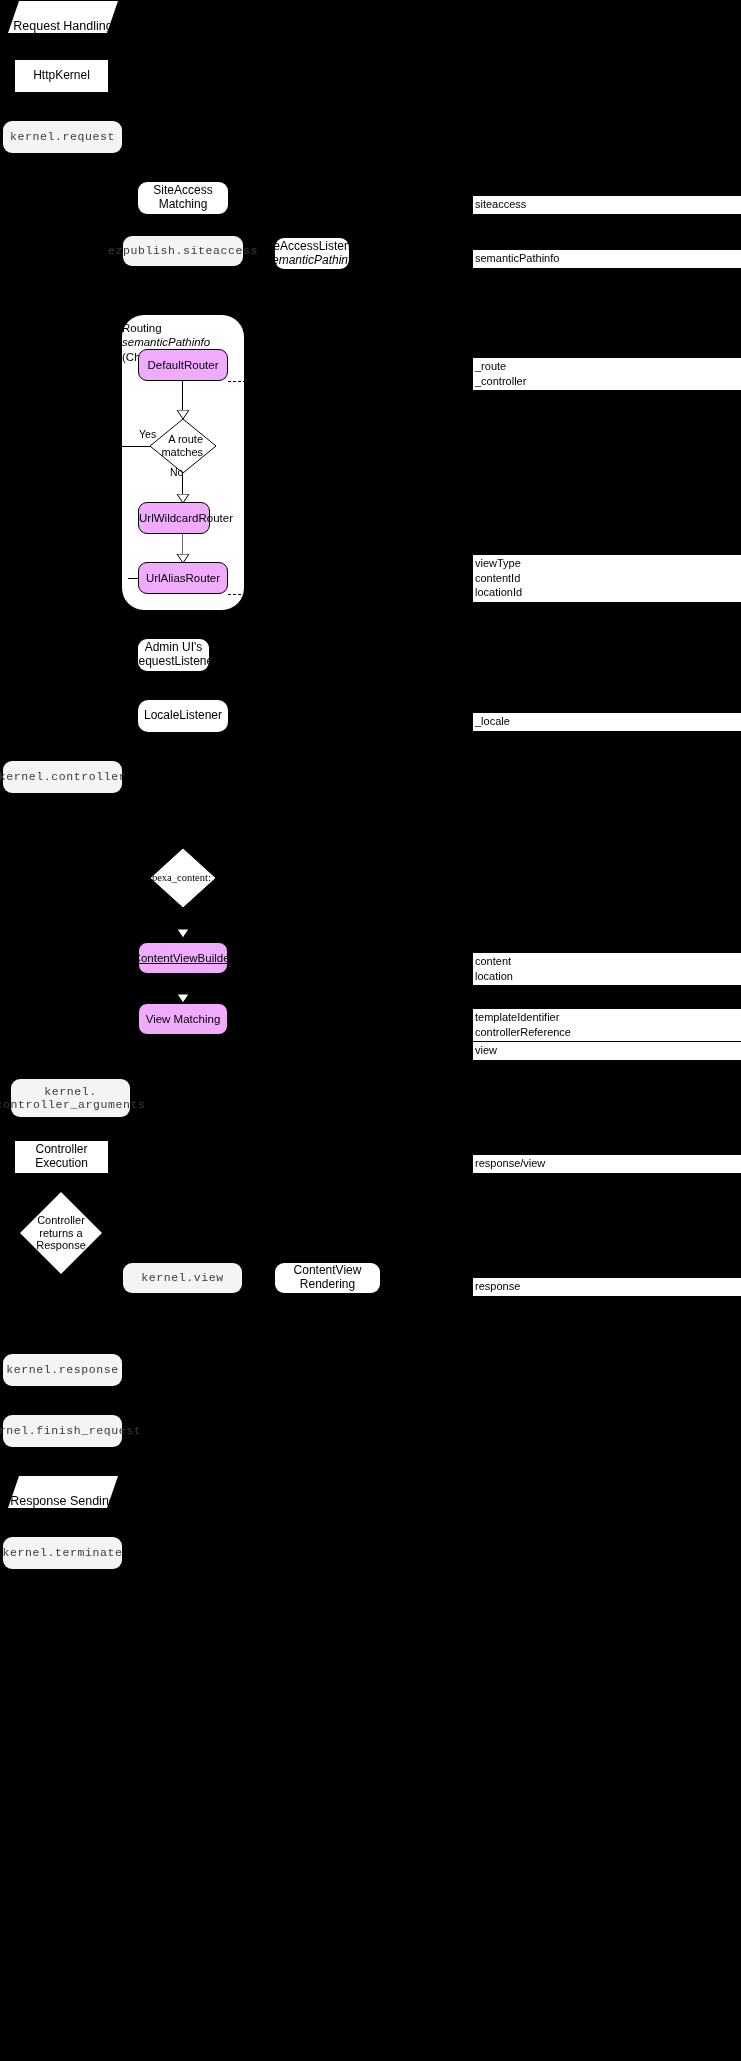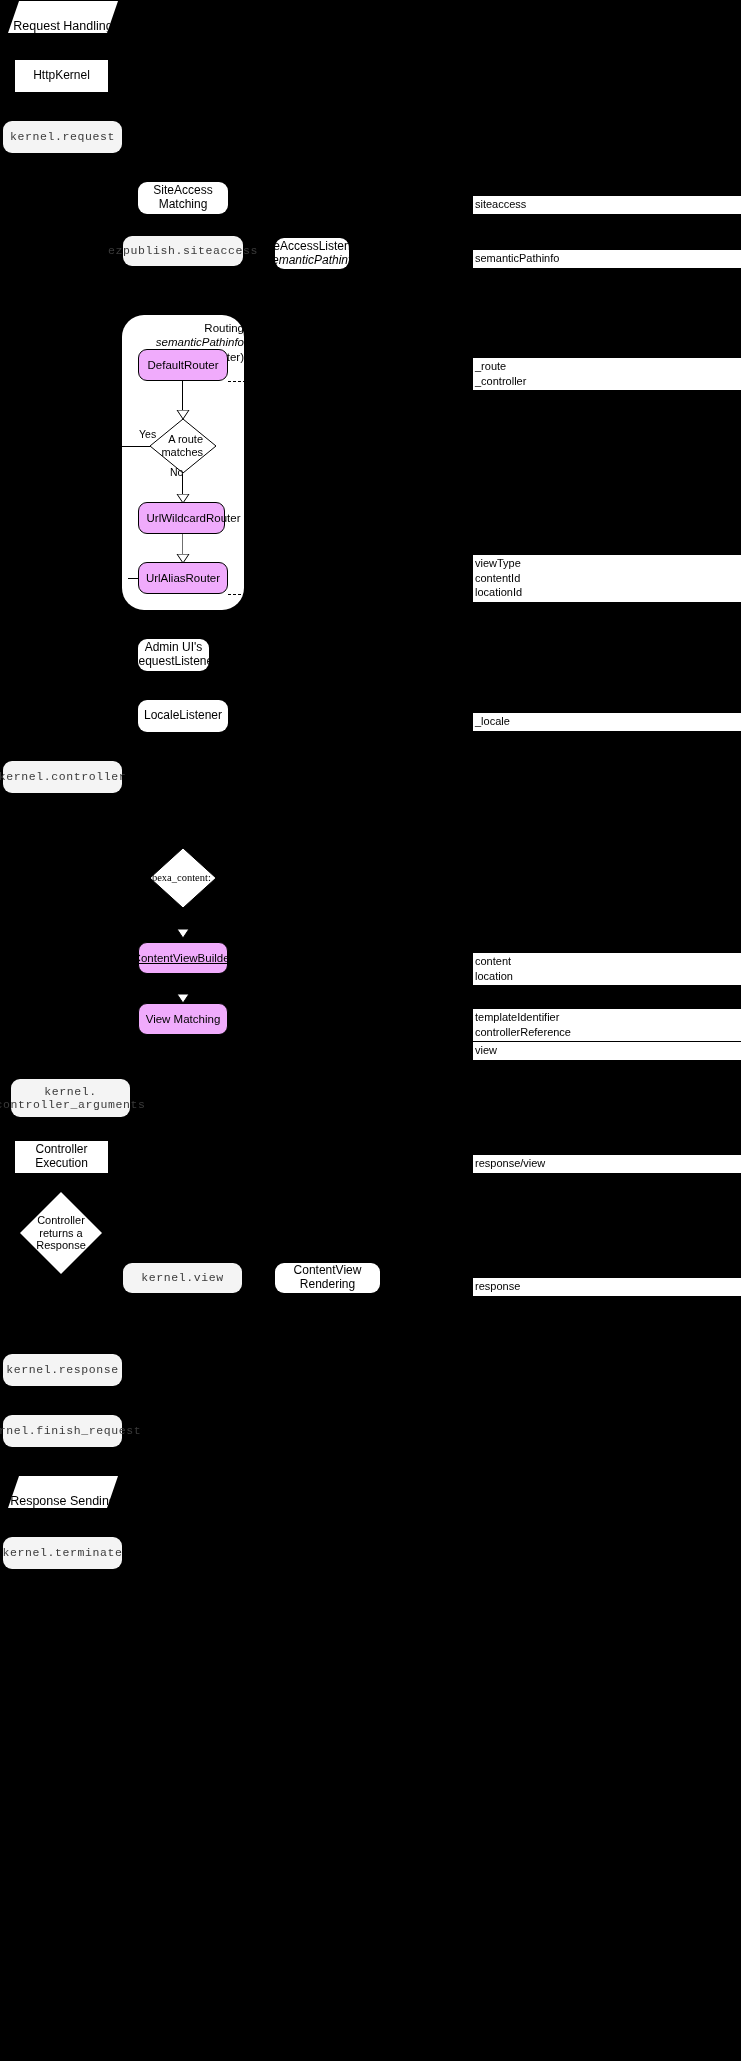--- a/index.html
+++ b/index.html
@@ -35,21 +35,21 @@
 
   
   .attr{position:absolute;background:#ffffff;box-sizing:border-box;
         border:1px solid #000;padding:1px 2px 2px 2px;font-size:11px;
         line-height:1.32;text-align:left;left:472px;width:300px;}
   .attr.split{border:none;padding:0;}
   .attr.split > div{border:1px solid #000;padding:1px 2px 2px 2px;background:#fff;}
 
   
   .group{position:absolute;background:#ffffff;border-radius:22px;box-sizing:border-box;}
-  .group-title{position:absolute;left:0;right:0;top:6px;text-align:right;
+  .group-title{position:absolute;left:0;right:0;top:6px;text-align:left;
                font-size:11.5px;line-height:1.25;}
   .group-title i{font-style:italic;}
 
   
   .inner{position:absolute;box-sizing:border-box;background:#f0abfc;
          border:1px solid #000;border-radius:9px;display:flex;
          align-items:center;justify-content:center;font-size:11.5px;text-align:center;}
 
   
   .dia{position:absolute;box-sizing:border-box;}
@@ -142,21 +142,21 @@
   </div>
 
   <div class="no" style="left:170px;top:466px;">
     <span>No</span>
   </div>
   <div class="vline" style="left:182px;top:474px;height:24px;"></div>
   <svg class="dia" style="left:176px;top:494px;width:14px;height:10px;">
     <polygon points="1,0 13,0 7,9" fill="#fff" stroke="#000" stroke-width="1"></polygon>
   </svg>
 
-  <div class="inner" style="left:138px;top:502px;width:87px;height:32px;padding-left:24px;">
+  <div class="inner" style="left:138px;top:502px;width:72px;height:32px;padding-left:24px;">
     <span>UrlWildcardRouter</span>
   </div>
   <div class="vline grey" style="left:182px;top:534px;height:24px;"></div>
   <svg class="dia" style="left:176px;top:554px;width:14px;height:10px;">
     <polygon points="1,0 13,0 7,9" fill="#fff" stroke="#000" stroke-width="1"></polygon>
   </svg>
 
   <div class="inner" style="left:138px;top:562px;width:90px;height:32px;">
     <span>UrlAliasRouter</span>
   </div>
@@ -167,21 +167,21 @@
     <div>viewType</div>
     <div>contentId</div>
     <div>locationId</div>
   </div>
 
   <div class="node round" style="left:138px;top:639px;width:71px;height:32px;flex-direction:column;">
     <span>Admin UI's</span>
     <span>RequestListener</span>
   </div>
 
-  <div class="node round" style="left:138px;top:700px;width:90px;height:32px;">
+  <div class="node round" style="left:138px;top:700px;width:90px;height:32px;border-radius:10px;">
     <span>LocaleListener</span>
   </div>
 
   <div class="attr" style="top:712px;">
     <div>_locale</div>
   </div>
 
   <div class="node event" style="left:3px;top:761px;width:119px;height:32px;">
     <span>kernel.controller</span>
   </div>

